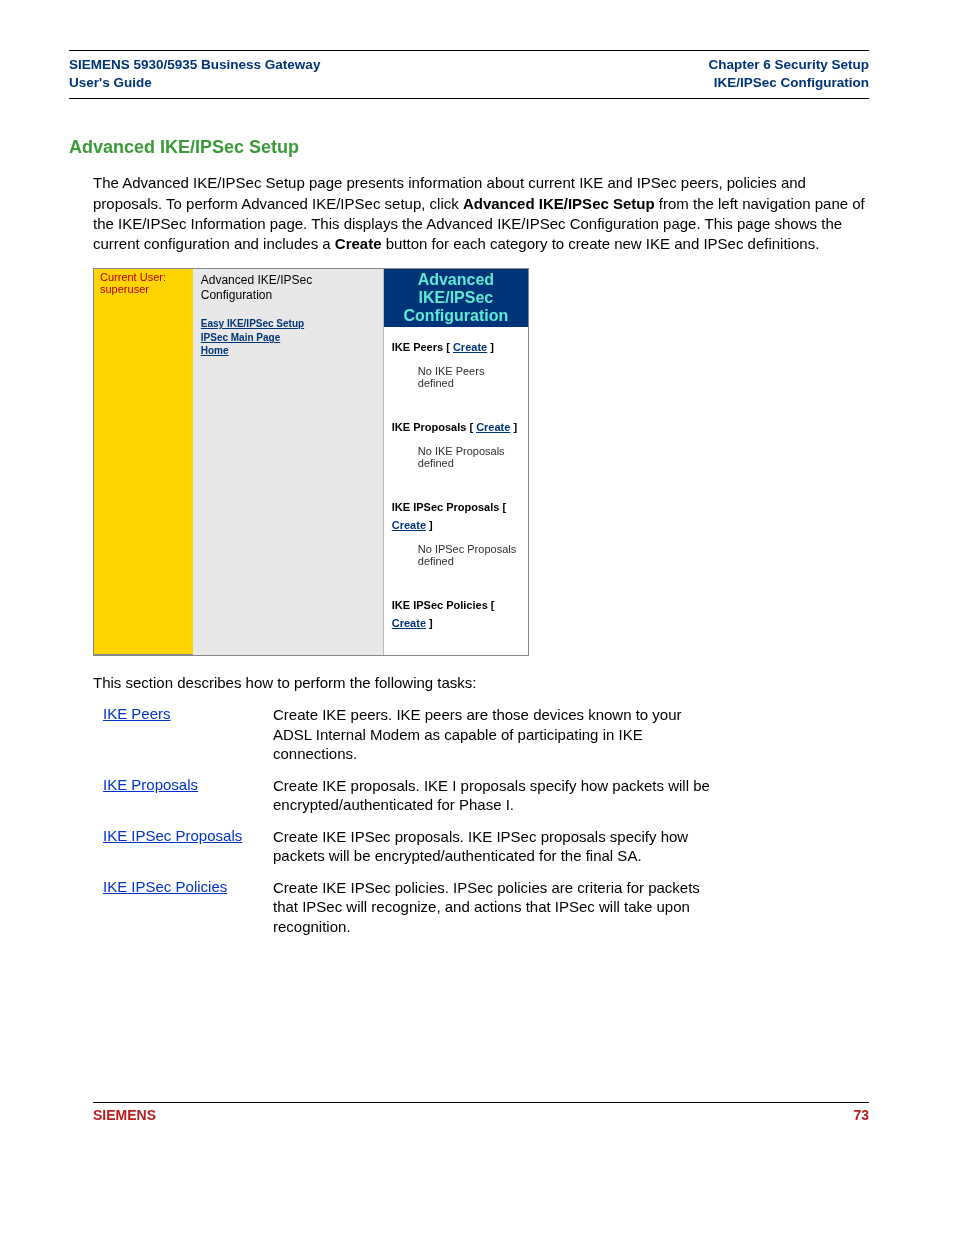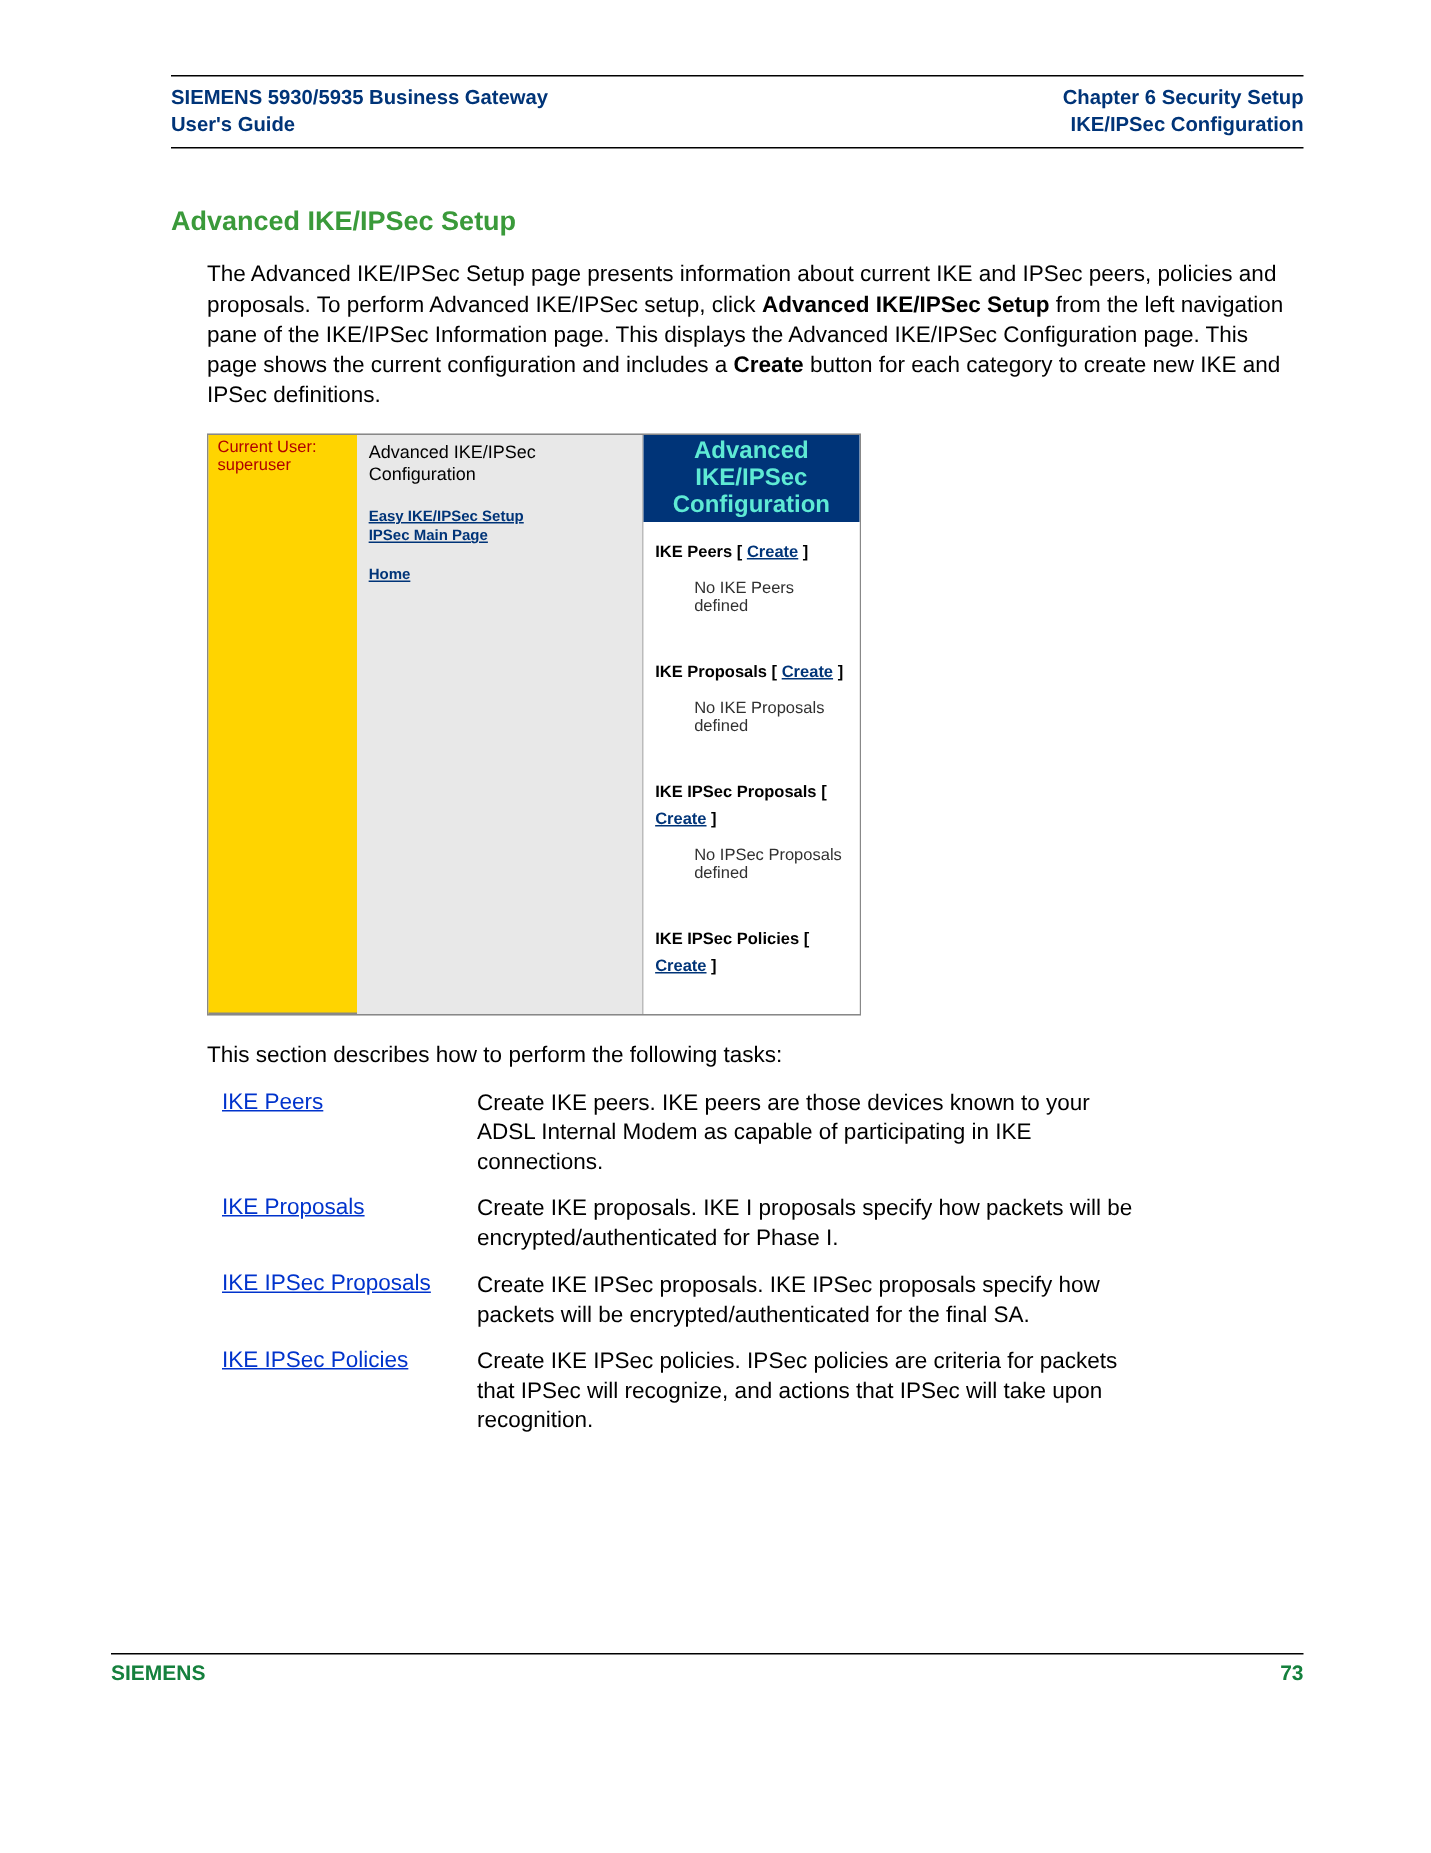--- a/index.html
+++ b/index.html
@@ -7,21 +7,21 @@
     margin: 0;
     padding: 0;
     background: #fff;
     font-family: Arial, Helvetica, sans-serif;
     color: #000;
   }
   .page {
     width: 954px;
     height: 1169px;
     margin: 0 auto;
-    padding: 50px 85px 0 114px;
+    padding: 50px 85px 0 69px;
     position: relative;
   }
   .header-rule-top { border-top: 1.5px solid #000; margin-bottom: 2px;}
   .header {
     display: flex;
     justify-content: space-between;
     padding: 3px 0 6px 0;
     border-bottom: 1px solid #000;
   }
   .header-left {
@@ -81,21 +81,21 @@
     margin-bottom: 14px;
   }
   .sidebar a {
     color: #003478;
     text-decoration: underline;
     font-weight: bold;
     font-size: 10px;
     display: block;
     line-height: 1.35;
   }
-  .sidebar .home { margin-top: 12px; }
+  .sidebar .home { }
 
   .content {
     flex: 1;
     background: #fff;
     border-left: 1px solid #bbb;
     padding-bottom: 24px;
   }
   .content-title {
     background: #003478;
     color: #5eead4;
@@ -138,28 +138,28 @@
     color: #0033cc;
     text-decoration: underline;
   }
   .task-desc {
     width: 440px;
     line-height: 1.3;
   }
 
   .footer {
     position: absolute;
-    left: 74px;
+    left: 93px;
     right: 85px;
     bottom: 46px;
     border-top: 1px solid #000;
     padding-top: 4px;
     display: flex;
     justify-content: space-between;
-    color: #15803d;
+    color: #b91c1c;
     font-weight: bold;
     font-size: 14px;
   }
 </style>
 </head>
 <body>
 
 <div class="page">
   <div class="header-rule-top"></div>
   <div class="header">

